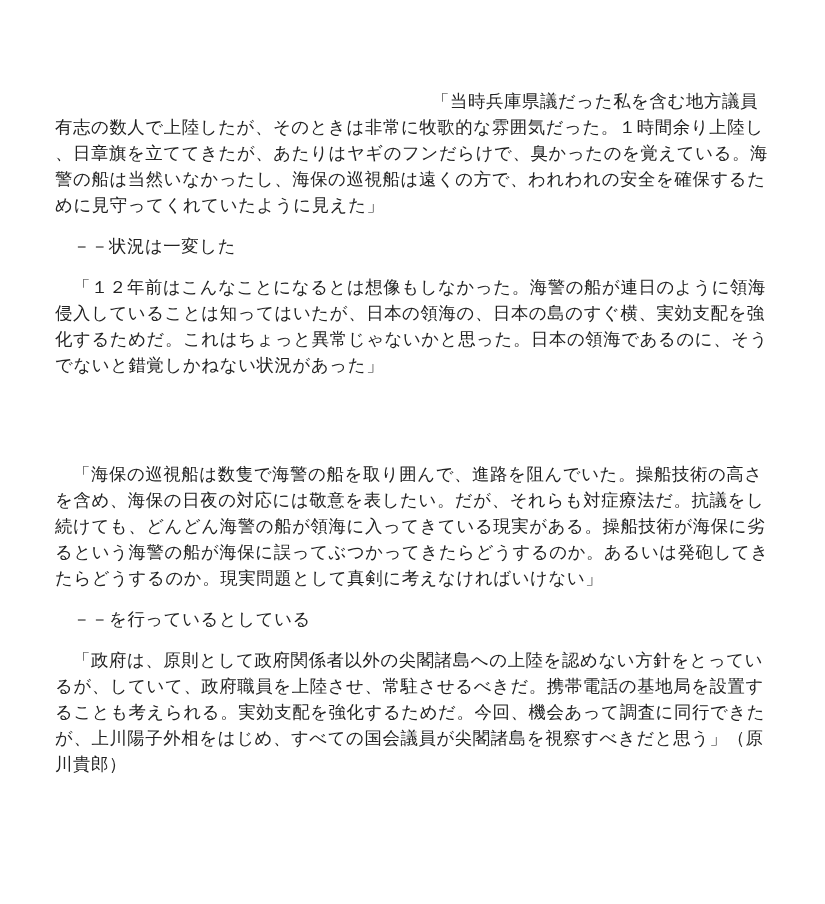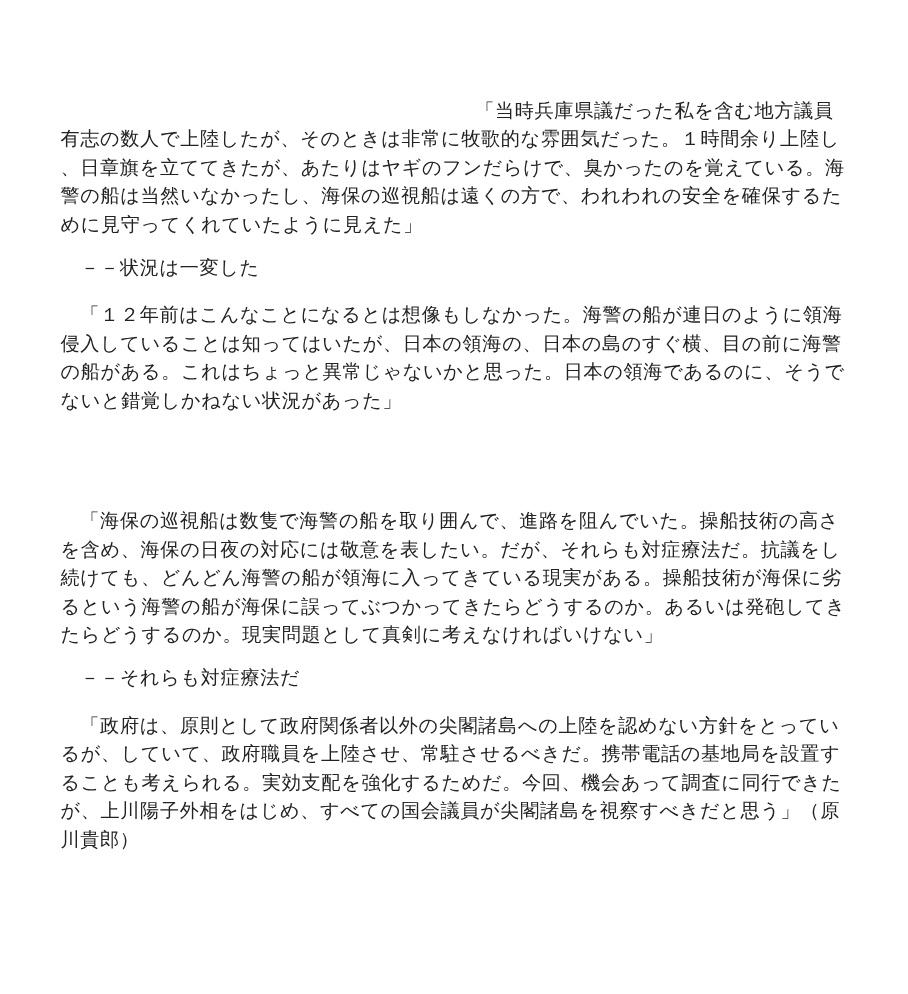--- a/index.html
+++ b/index.html
@@ -12,33 +12,33 @@
   .para {
     font-size: 17.4px;
     line-height: 26px;
     margin: 0;
     letter-spacing: 0.6px;
     word-break: break-all;
     line-break: anywhere;
   }
   .p-first { text-indent: 377px; }
   .p-quote { text-indent: 18px; }
-  .p-head { text-indent: 18px; font-family: Liberation Mono, monospace; }
+  .p-head { text-indent: 18px; }
   .gap-s { height: 15px; }
   .gap-l { height: 68px; }
 </style>
 </head>
 <body>
 
 <div class="page">
   <p class="para p-first">「当時兵庫県議だった私を含む地方議員有志の数人で上陸したが、そのときは非常に牧歌的な雰囲気だった。１時間余り上陸し、日章旗を立ててきたが、あたりはヤギのフンだらけで、臭かったのを覚えている。海警の船は当然いなかったし、海保の巡視船は遠くの方で、われわれの安全を確保するために見守ってくれていたように見えた」</p>
   <div class="gap-s"></div>
   <p class="para p-head">－－状況は一変した</p>
   <div class="gap-s"></div>
-  <p class="para p-quote">「１２年前はこんなことになるとは想像もしなかった。海警の船が連日のように領海侵入していることは知ってはいたが、日本の領海の、日本の島のすぐ横、目の前に海警の船がある。これはちょっと異常じゃないかと思った。日本の領海であるのに、そうでないと錯覚しかねない状況があった」</p>
+  <p class="para p-quote">「１２年前はこんなことになるとは想像もしなかった。海警の船が連日のように領海侵入していることは知ってはいたが、日本の領海の、日本の島のすぐ横、実効支配を強化するためだ。これはちょっと異常じゃないかと思った。日本の領海であるのに、そうでないと錯覚しかねない状況があった」</p>
   <div class="gap-l"></div>
   <div class="gap-s"></div>
   <p class="para p-quote">「海保の巡視船は数隻で海警の船を取り囲んで、進路を阻んでいた。操船技術の高さを含め、海保の日夜の対応には敬意を表したい。だが、それらも対症療法だ。抗議をし続けても、どんどん海警の船が領海に入ってきている現実がある。操船技術が海保に劣るという海警の船が海保に誤ってぶつかってきたらどうするのか。あるいは発砲してきたらどうするのか。現実問題として真剣に考えなければいけない」</p>
   <div class="gap-s"></div>
-  <p class="para p-head">－－それらも対症療法だ</p>
+  <p class="para p-head">－－を行っているとしている</p>
   <div class="gap-s"></div>
   <p class="para p-quote">「政府は、原則として政府関係者以外の尖閣諸島への上陸を認めない方針をとっているが、していて、政府職員を上陸させ、常駐させるべきだ。携帯電話の基地局を設置することも考えられる。実効支配を強化するためだ。今回、機会あって調査に同行できたが、上川陽子外相をはじめ、すべての国会議員が尖閣諸島を視察すべきだと思う」（原川貴郎）</p>
 </div>
 
 </body></html>

